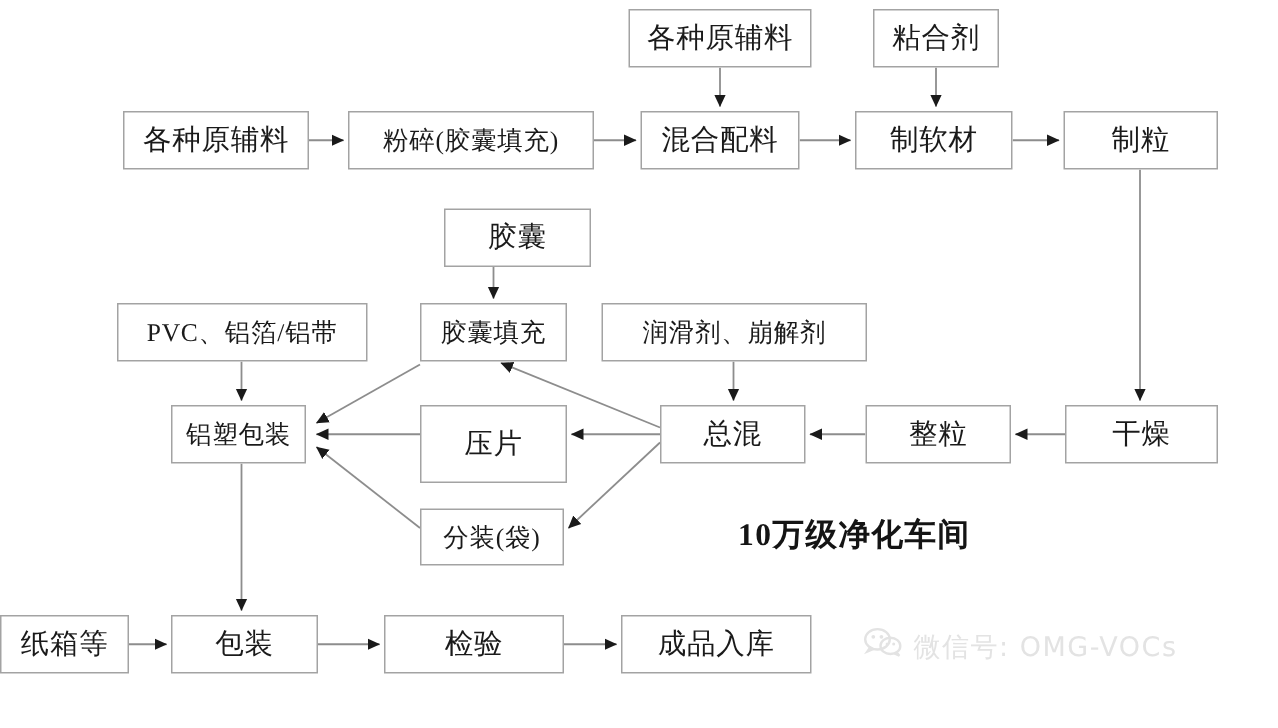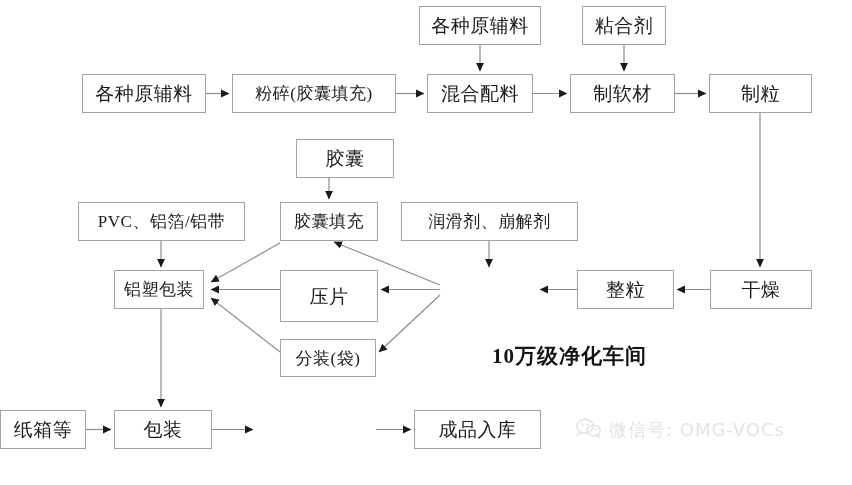--- a/index.html
+++ b/index.html
@@ -145,36 +145,42 @@
   <div class="node small" style="left:401px; top:202px; width:177px; height:39px;">
     <span>润滑剂、崩解剂</span>
   </div>
 
   <div class="node small" style="left:114px; top:270px; width:90px; height:39px;">
     <span>铝塑包装</span>
   </div>
   <div class="node" style="left:280px; top:270px; width:98px; height:52px;">
     <span>压片</span>
   </div>
+  <div class="node" style="left:440px; top:270px; width:97px; height:39px;">
+    <span>总混</span>
+  </div>
   <div class="node" style="left:577px; top:270px; width:97px; height:39px;">
     <span>整粒</span>
   </div>
   <div class="node" style="left:710px; top:270px; width:102px; height:39px;">
     <span>干燥</span>
   </div>
 
   <div class="node small" style="left:280px; top:339px; width:96px; height:38px;">
     <span>分装(袋)</span>
   </div>
 
   <div class="node" style="left:0px; top:410px; width:86px; height:39px;">
     <span>纸箱等</span>
   </div>
   <div class="node" style="left:114px; top:410px; width:98px; height:39px;">
     <span>包装</span>
+  </div>
+  <div class="node" style="left:256px; top:410px; width:120px; height:39px;">
+    <span>检验</span>
   </div>
   <div class="node" style="left:414px; top:410px; width:127px; height:39px;">
     <span>成品入库</span>
   </div>
 
   <div class="label-free" style="left:492px; top:342px;">
     <span>10万级净化车间</span>
   </div>
 
   <div class="watermark" style="left:576px; top:418px;">

